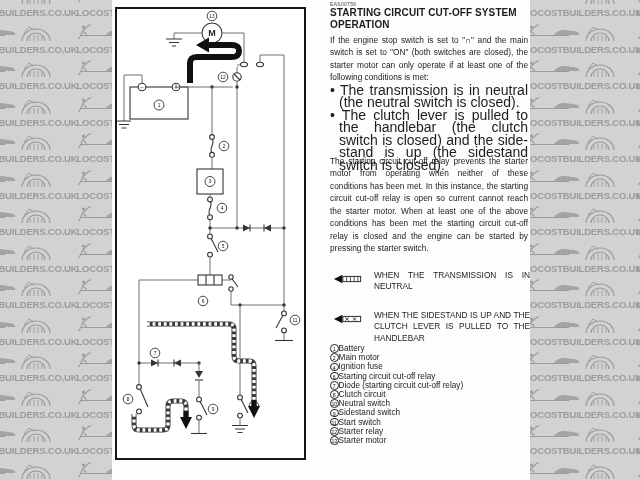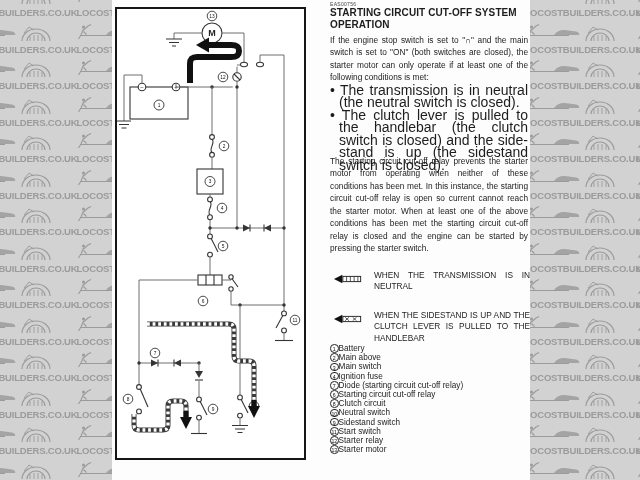--- a/index.html
+++ b/index.html
@@ -2084,37 +2084,33 @@
       <div class="cap-text">WHEN THE SIDESTAND IS UP AND THE CLUTCH LEVER IS PULLED TO THE HANDLEBAR</div>
     </div>
 
     <ol class="legend">
       <li>
           <span class="cnum">1</span>
           <span>Battery</span>
         </li>
       <li>
           <span class="cnum">2</span>
-          <span>Main above</span>
-        </li>
-      <li>
-          <span class="cnum">3</span>
-          <span>Main switch</span>
+          <span>Main motor</span>
         </li>
       <li>
           <span class="cnum">4</span>
           <span>Ignition fuse</span>
         </li>
       <li>
+          <span class="cnum">6</span>
+          <span>Starting circuit cut-off relay</span>
+        </li>
+      <li>
           <span class="cnum">7</span>
           <span>Diode (starting circuit cut-off relay)</span>
-        </li>
-      <li>
-          <span class="cnum">6</span>
-          <span>Starting circuit cut-off relay</span>
         </li>
       <li>
           <span class="cnum">8</span>
           <span>Clutch circuit</span>
         </li>
       <li>
           <span class="cnum">10</span>
           <span>Neutral switch</span>
         </li>
       <li>

